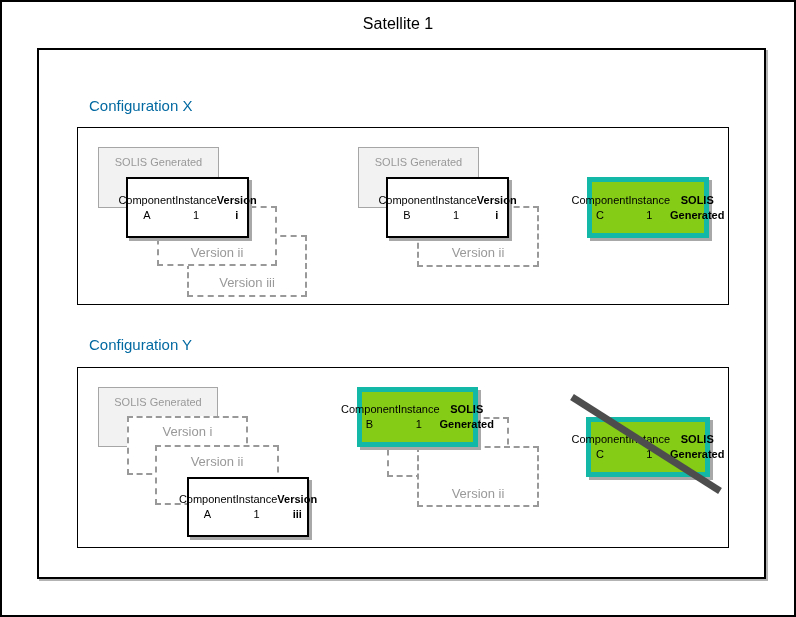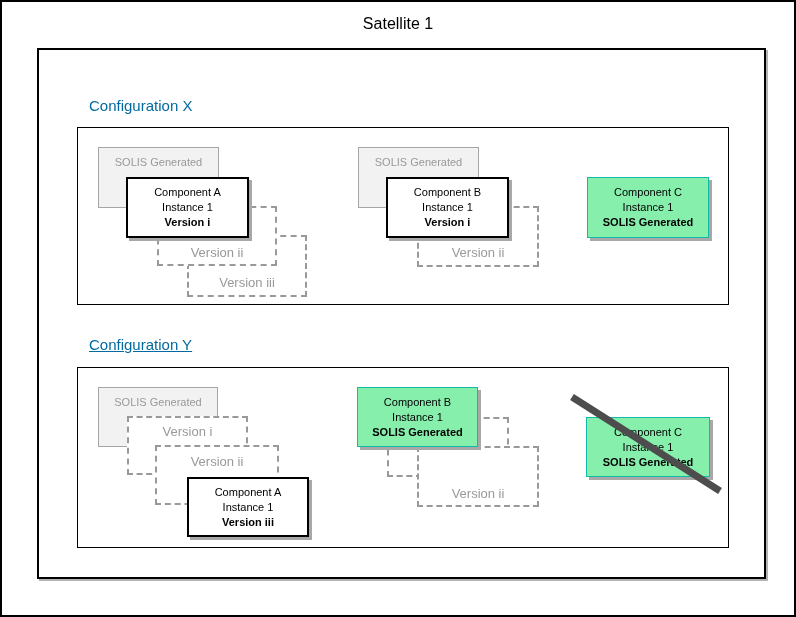--- a/index.html
+++ b/index.html
@@ -21,26 +21,26 @@
   .config-box{border:1px solid #000;background:#fff;}
   .solis-box{
     background:#f2f2f2;border:1px solid #a6a6a6;color:#999999;
     font-size:11px;text-align:center;padding-top:8px;
   }
   .dash-box{
     background:#ffffff;border:2px dashed #999999;color:#999999;font-size:13px;
   }
   .dash-box .lbl{position:absolute;left:0;width:100%;text-align:center;}
   .comp-box{
-    display:flex;flex-direction:column;justify-content:center;align-items:center;
+    display:flex;flex-direction:row;justify-content:center;align-items:center;
     font-size:11px;line-height:15px;text-align:center;
     box-shadow:3px 3px 0 #a8a8a8;
   }
   .comp-white{background:#ffffff;border:2px solid #000;}
-  .comp-gray{background:#86efac;border:1px solid #14b8a6;}
+  .comp-gray{background:#84cc16;border:5px solid #14b8a6;}
   .bold{font-weight:bold;}
   .strike-svg{position:absolute;left:0;top:0;width:796px;height:617px;z-index:10;pointer-events:none;}
 </style>
 </head>
 <body>
 
 <div class="page">
 
   <div class="title">Satellite 1</div>
   <div class="abs satellite-box" style="left:35px;top:46px;width:729px;height:531px;z-index:0;"></div>
@@ -74,21 +74,21 @@
     <div>Instance 1</div>
     <div class="bold">Version i</div>
   </div>
 
   <div class="abs comp-box comp-gray" style="left:585px;top:175px;width:122px;height:61px;z-index:4;">
     <div>Component C</div>
     <div>Instance 1</div>
     <div class="bold">SOLIS Generated</div>
   </div>
 
-  <div class="abs config-label" style="left:87px;top:334px;z-index:1;text-decoration:underline;">Configuration Y</div>
+  <div class="abs config-label" style="left:87px;top:334px;z-index:1;">Configuration Y</div>
   <div class="abs config-box" style="left:75px;top:365px;width:652px;height:181px;z-index:0;"></div>
 
   <div class="abs solis-box" style="left:96px;top:385px;width:120px;height:60px;z-index:1;">
     <span>SOLIS Generated</span>
   </div>
   <div class="abs dash-box" style="left:125px;top:414px;width:121px;height:59px;z-index:2;">
     <span class="lbl" style="top:6px;">Version i</span>
   </div>
   <div class="abs dash-box" style="left:153px;top:443px;width:124px;height:60px;z-index:3;">
     <span class="lbl" style="top:7px;">Version ii</span>

